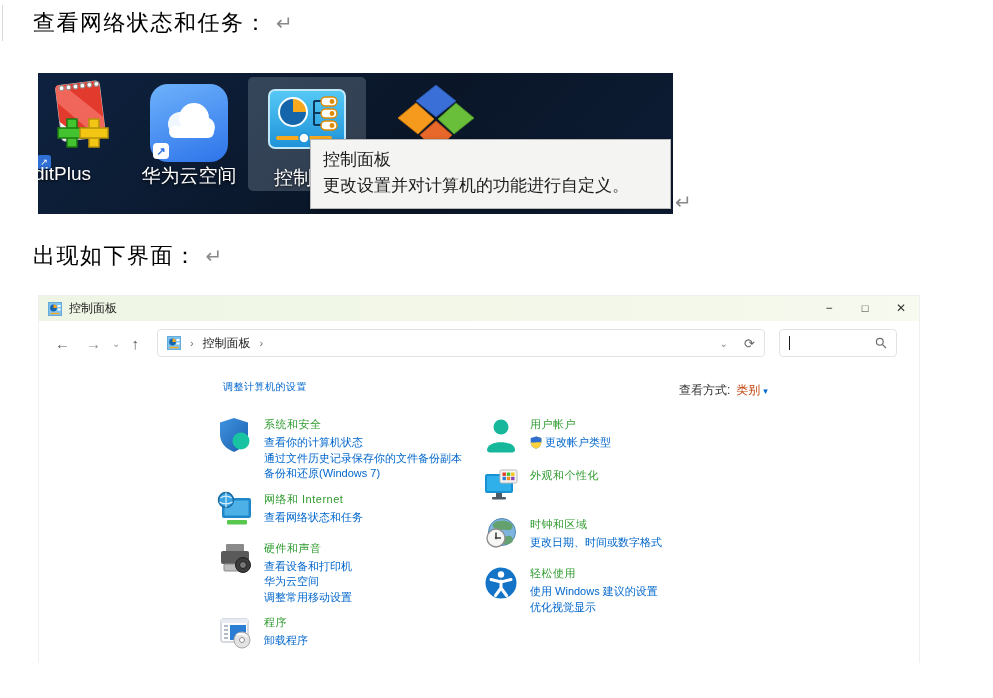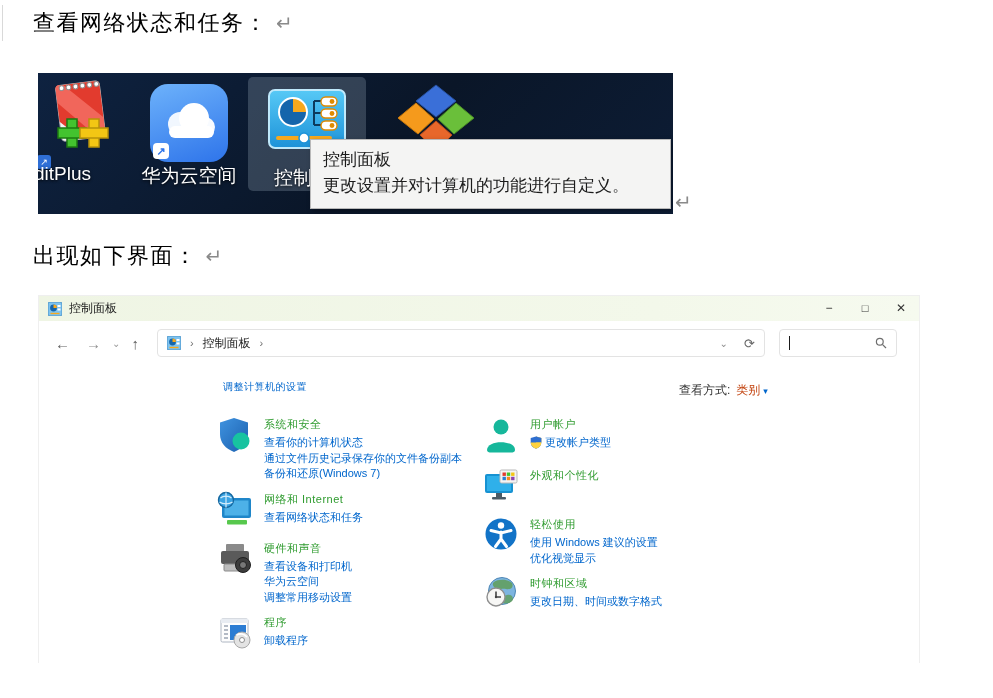--- a/index.html
+++ b/index.html
@@ -357,45 +357,45 @@
           </svg>
         </div>
         <div class="cat-text">
           <div class="cat-title">外观和个性化</div>
         </div>
       </div>
 
       <div class="cat">
         <div class="cat-icon">
           <svg width="36" height="36" viewBox="0 0 36 36">
-            <circle cx="18" cy="18" r="15.5" fill="#1273c7"></circle>
-            <circle cx="18" cy="9.5" r="3.2" fill="#fff"></circle>
-            <path d="M8 14.5 L18 17 L28 14.5" stroke="#fff" stroke-width="3" fill="none" stroke-linecap="round"></path>
-            <path d="M18 16 V23 M18 23 L12.5 30.5 M18 23 L23.5 30.5" stroke="#fff" stroke-width="3" fill="none" stroke-linecap="round"></path>
-          </svg>
-        </div>
-        <div class="cat-text">
-          <div class="cat-title">轻松使用</div>
-          <div class="cat-link">使用 Windows 建议的设置</div>
-          <div class="cat-link">优化视觉显示</div>
-        </div>
-      </div>
-
-      <div class="cat">
-        <div class="cat-icon">
-          <svg width="36" height="36" viewBox="0 0 36 36">
             <circle cx="19" cy="16" r="13.5" fill="#7db5e0" stroke="#4f87b5"></circle>
             <path d="M11 7 C15 4 25 4 29 8 C31 12 28 15 23 14 C18 13 15 16 12 13 C9.5 10.5 9 8.5 11 7 Z" fill="#5f9e58" opacity=".85"></path>
             <path d="M24 20 C28 19 31 22 29.5 25.5 C27 29 21 29.5 19 27 C18 24 20 21 24 20 Z" fill="#5f9e58" opacity=".8"></path>
             <circle cx="13" cy="22" r="9" fill="#f7f7f5" stroke="#8f8f8f" stroke-width="1.4"></circle>
             <path d="M13 16.5 V22 H18" stroke="#444" stroke-width="1.6" fill="none"></path>
             <circle cx="13" cy="22" r="1.2" fill="#444"></circle>
           </svg>
         </div>
         <div class="cat-text">
           <div class="cat-title">时钟和区域</div>
           <div class="cat-link">更改日期、时间或数字格式</div>
         </div>
       </div>
+
+      <div class="cat">
+        <div class="cat-icon">
+          <svg width="36" height="36" viewBox="0 0 36 36">
+            <circle cx="18" cy="18" r="15.5" fill="#1273c7"></circle>
+            <circle cx="18" cy="9.5" r="3.2" fill="#fff"></circle>
+            <path d="M8 14.5 L18 17 L28 14.5" stroke="#fff" stroke-width="3" fill="none" stroke-linecap="round"></path>
+            <path d="M18 16 V23 M18 23 L12.5 30.5 M18 23 L23.5 30.5" stroke="#fff" stroke-width="3" fill="none" stroke-linecap="round"></path>
+          </svg>
+        </div>
+        <div class="cat-text">
+          <div class="cat-title">轻松使用</div>
+          <div class="cat-link">使用 Windows 建议的设置</div>
+          <div class="cat-link">优化视觉显示</div>
+        </div>
+      </div>
     </div>
 
   </div>
 </div>
 
 </body></html>

